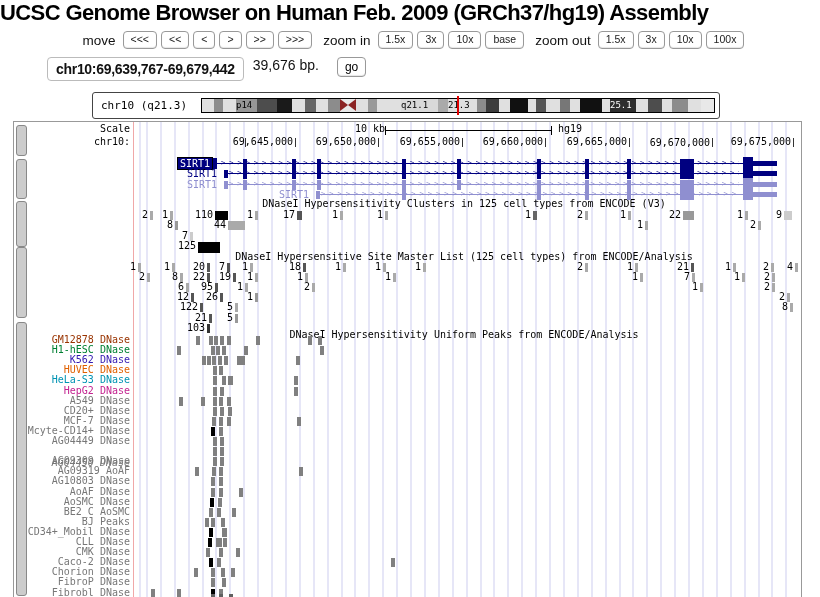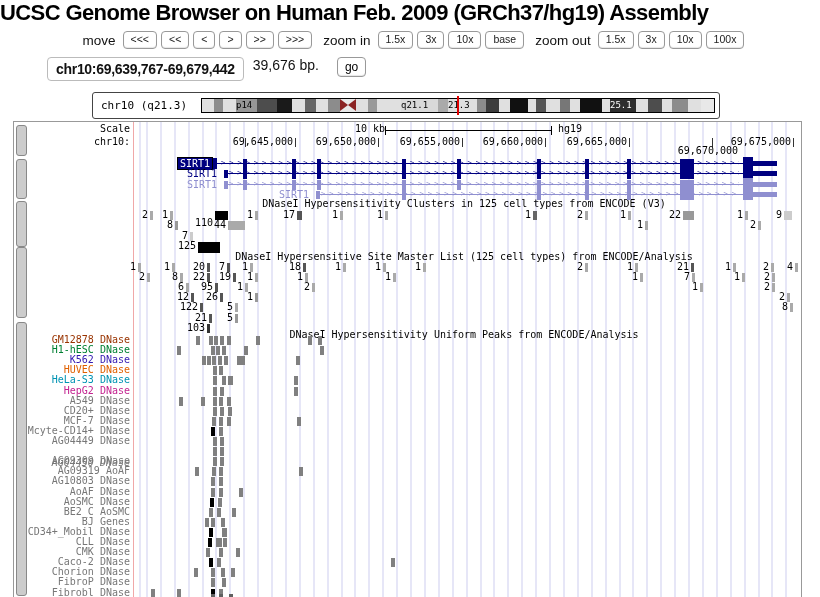--- a/index.html
+++ b/index.html
@@ -151,21 +151,21 @@
     <div class="mt" style="left: 218.8px; top: 15px; color: rgb(0, 0, 0);">69,645,000</div>
     <div style="position: absolute; left: 364px; top: 16px; width: 1px; height: 9px; background: rgb(51, 51, 51);"></div>
     <div class="mt" style="left: 301.8px; top: 15px; color: rgb(0, 0, 0);">69,650,000</div>
     <div style="position: absolute; left: 448px; top: 16px; width: 1px; height: 9px; background: rgb(51, 51, 51);"></div>
     <div class="mt" style="left: 385.8px; top: 15px; color: rgb(0, 0, 0);">69,655,000</div>
     <div style="position: absolute; left: 531px; top: 16px; width: 1px; height: 9px; background: rgb(51, 51, 51);"></div>
     <div class="mt" style="left: 468.8px; top: 15px; color: rgb(0, 0, 0);">69,660,000</div>
     <div style="position: absolute; left: 615px; top: 16px; width: 1px; height: 9px; background: rgb(51, 51, 51);"></div>
     <div class="mt" style="left: 552.8px; top: 15px; color: rgb(0, 0, 0);">69,665,000</div>
     <div style="position: absolute; left: 698px; top: 16px; width: 1px; height: 9px; background: rgb(51, 51, 51);"></div>
-    <div class="mt" style="left: 635.8px; top: 24px; color: rgb(0, 0, 0); margin-left: 28px;">69,670,000</div>
+    <div class="mt" style="left: 635.8px; top: 16px; color: rgb(0, 0, 0);">69,670,000</div>
     <div style="position: absolute; left: 779px; top: 16px; width: 1px; height: 9px; background: rgb(51, 51, 51);"></div>
     <div class="mt" style="left: 716.8px; top: 15px; color: rgb(0, 0, 0);">69,675,000</div>
     <div style="position: absolute; left: 203px; top: 41px; width: 526px; height: 1px; background: rgb(0, 0, 128);"></div>
     <div class="arr" style="left: 207px; top: 36px; width: 518px; color: rgb(0, 0, 128);">&gt;&gt;&gt;&gt;&gt;&gt;&gt;&gt;&gt;&gt;&gt;&gt;&gt;&gt;&gt;&gt;&gt;&gt;&gt;&gt;&gt;&gt;&gt;&gt;&gt;&gt;&gt;&gt;&gt;&gt;&gt;&gt;&gt;&gt;&gt;&gt;&gt;&gt;&gt;&gt;&gt;&gt;&gt;&gt;&gt;&gt;&gt;&gt;&gt;&gt;&gt;&gt;&gt;&gt;&gt;&gt;&gt;&gt;&gt;&gt;&gt;&gt;&gt;&gt;</div>
     <div style="position: absolute; left: 191px; top: 35.5px; width: 12px; height: 11px; background: rgb(0, 0, 128);"></div>
     <div style="position: absolute; left: 229px; top: 36.5px; width: 4px; height: 10px; background: rgb(0, 0, 128);"></div>
     <div style="position: absolute; left: 278px; top: 36.5px; width: 4px; height: 10px; background: rgb(0, 0, 128);"></div>
     <div style="position: absolute; left: 303px; top: 36.5px; width: 4px; height: 10px; background: rgb(0, 0, 128);"></div>
     <div style="position: absolute; left: 388px; top: 36.5px; width: 4px; height: 10px; background: rgb(0, 0, 128);"></div>
     <div style="position: absolute; left: 443px; top: 36.5px; width: 4px; height: 10px; background: rgb(0, 0, 128);"></div>
@@ -214,21 +214,21 @@
     <div style="position: absolute; left: 571px; top: 67.5px; width: 4px; height: 10px; background: rgb(143, 143, 208);"></div>
     <div style="position: absolute; left: 613px; top: 67.5px; width: 4px; height: 10px; background: rgb(143, 143, 208);"></div>
     <div style="position: absolute; left: 666px; top: 67.5px; width: 14px; height: 10px; background: rgb(143, 143, 208);"></div>
     <div style="position: absolute; left: 729px; top: 66px; width: 10px; height: 12px; background: rgb(143, 143, 208);"></div>
     <div style="position: absolute; left: 739px; top: 70px; width: 24px; height: 5px; background: rgb(143, 143, 208);"></div>
     <div class="mt" style="left: 264.9px; top: 68px; color: rgb(143, 143, 208);">SIRT1</div>
     <div class="mt" style="left: 127.98px; top: 88px; color: rgb(0, 0, 0);">2</div>
     <div style="position: absolute; left: 136px; top: 88.5px; width: 3px; height: 9px; background: rgb(170, 170, 170);"></div>
     <div class="mt" style="left: 147.98px; top: 88px; color: rgb(0, 0, 0);">1</div>
     <div style="position: absolute; left: 156px; top: 88.5px; width: 3px; height: 9px; background: rgb(170, 170, 170);"></div>
-    <div class="mt" style="left: 180.94px; top: 96px; color: rgb(0, 0, 0);">110</div>
+    <div class="mt" style="left: 180.94px; top: 88px; color: rgb(0, 0, 0);">110</div>
     <div style="position: absolute; left: 201px; top: 88.5px; width: 13px; height: 9px; background: rgb(0, 0, 0);"></div>
     <div class="mt" style="left: 232.98px; top: 88px; color: rgb(0, 0, 0);">1</div>
     <div style="position: absolute; left: 241px; top: 88.5px; width: 3px; height: 9px; background: rgb(170, 170, 170);"></div>
     <div class="mt" style="left: 268.96px; top: 88px; color: rgb(0, 0, 0);">17</div>
     <div style="position: absolute; left: 283px; top: 88.5px; width: 5px; height: 9px; background: rgb(85, 85, 85);"></div>
     <div class="mt" style="left: 317.98px; top: 88px; color: rgb(0, 0, 0);">1</div>
     <div style="position: absolute; left: 326px; top: 88.5px; width: 3px; height: 9px; background: rgb(170, 170, 170);"></div>
     <div class="mt" style="left: 362.98px; top: 88px; color: rgb(0, 0, 0);">1</div>
     <div style="position: absolute; left: 371px; top: 88.5px; width: 3px; height: 9px; background: rgb(170, 170, 170);"></div>
     <div class="mt" style="left: 510.98px; top: 88px; color: rgb(0, 0, 0);">1</div>
@@ -415,21 +415,21 @@
     <div style="position: absolute; left: 197px; top: 366px; width: 4px; height: 9px; background: rgb(128, 128, 128);"></div>
     <div style="position: absolute; left: 205px; top: 366px; width: 4px; height: 9px; background: rgb(128, 128, 128);"></div>
     <div style="position: absolute; left: 225px; top: 366px; width: 4px; height: 9px; background: rgb(128, 128, 128);"></div>
     <div class="cl" style="top: 375px; color: rgb(119, 119, 119);">AoSMC DNase</div>
     <div style="position: absolute; left: 196px; top: 376px; width: 4px; height: 9px; background: rgb(0, 0, 0);"></div>
     <div style="position: absolute; left: 204px; top: 376px; width: 4px; height: 9px; background: rgb(128, 128, 128);"></div>
     <div class="cl" style="top: 385px; color: rgb(119, 119, 119);">BE2_C AoSMC</div>
     <div style="position: absolute; left: 195px; top: 386px; width: 4px; height: 9px; background: rgb(128, 128, 128);"></div>
     <div style="position: absolute; left: 203px; top: 386px; width: 4px; height: 9px; background: rgb(128, 128, 128);"></div>
     <div style="position: absolute; left: 218px; top: 386px; width: 4px; height: 9px; background: rgb(128, 128, 128);"></div>
-    <div class="cl" style="top: 395px; color: rgb(119, 119, 119);">BJ Genes</div>
+    <div class="cl" style="top: 395px; color: rgb(119, 119, 119);">BJ Peaks</div>
     <div style="position: absolute; left: 191px; top: 396px; width: 4px; height: 9px; background: rgb(128, 128, 128);"></div>
     <div style="position: absolute; left: 197px; top: 396px; width: 4px; height: 9px; background: rgb(128, 128, 128);"></div>
     <div style="position: absolute; left: 207px; top: 396px; width: 4px; height: 9px; background: rgb(128, 128, 128);"></div>
     <div class="cl" style="top: 405px; color: rgb(119, 119, 119);">CD34+_Mobil DNase</div>
     <div style="position: absolute; left: 195px; top: 406px; width: 4px; height: 9px; background: rgb(0, 0, 0);"></div>
     <div style="position: absolute; left: 208px; top: 406px; width: 5px; height: 9px; background: rgb(128, 128, 128);"></div>
     <div class="cl" style="top: 415px; color: rgb(119, 119, 119);">CLL DNase</div>
     <div style="position: absolute; left: 194px; top: 416px; width: 4px; height: 9px; background: rgb(0, 0, 0);"></div>
     <div style="position: absolute; left: 202px; top: 416px; width: 6px; height: 9px; background: rgb(128, 128, 128);"></div>
     <div style="position: absolute; left: 209px; top: 416px; width: 4px; height: 9px; background: rgb(128, 128, 128);"></div>

